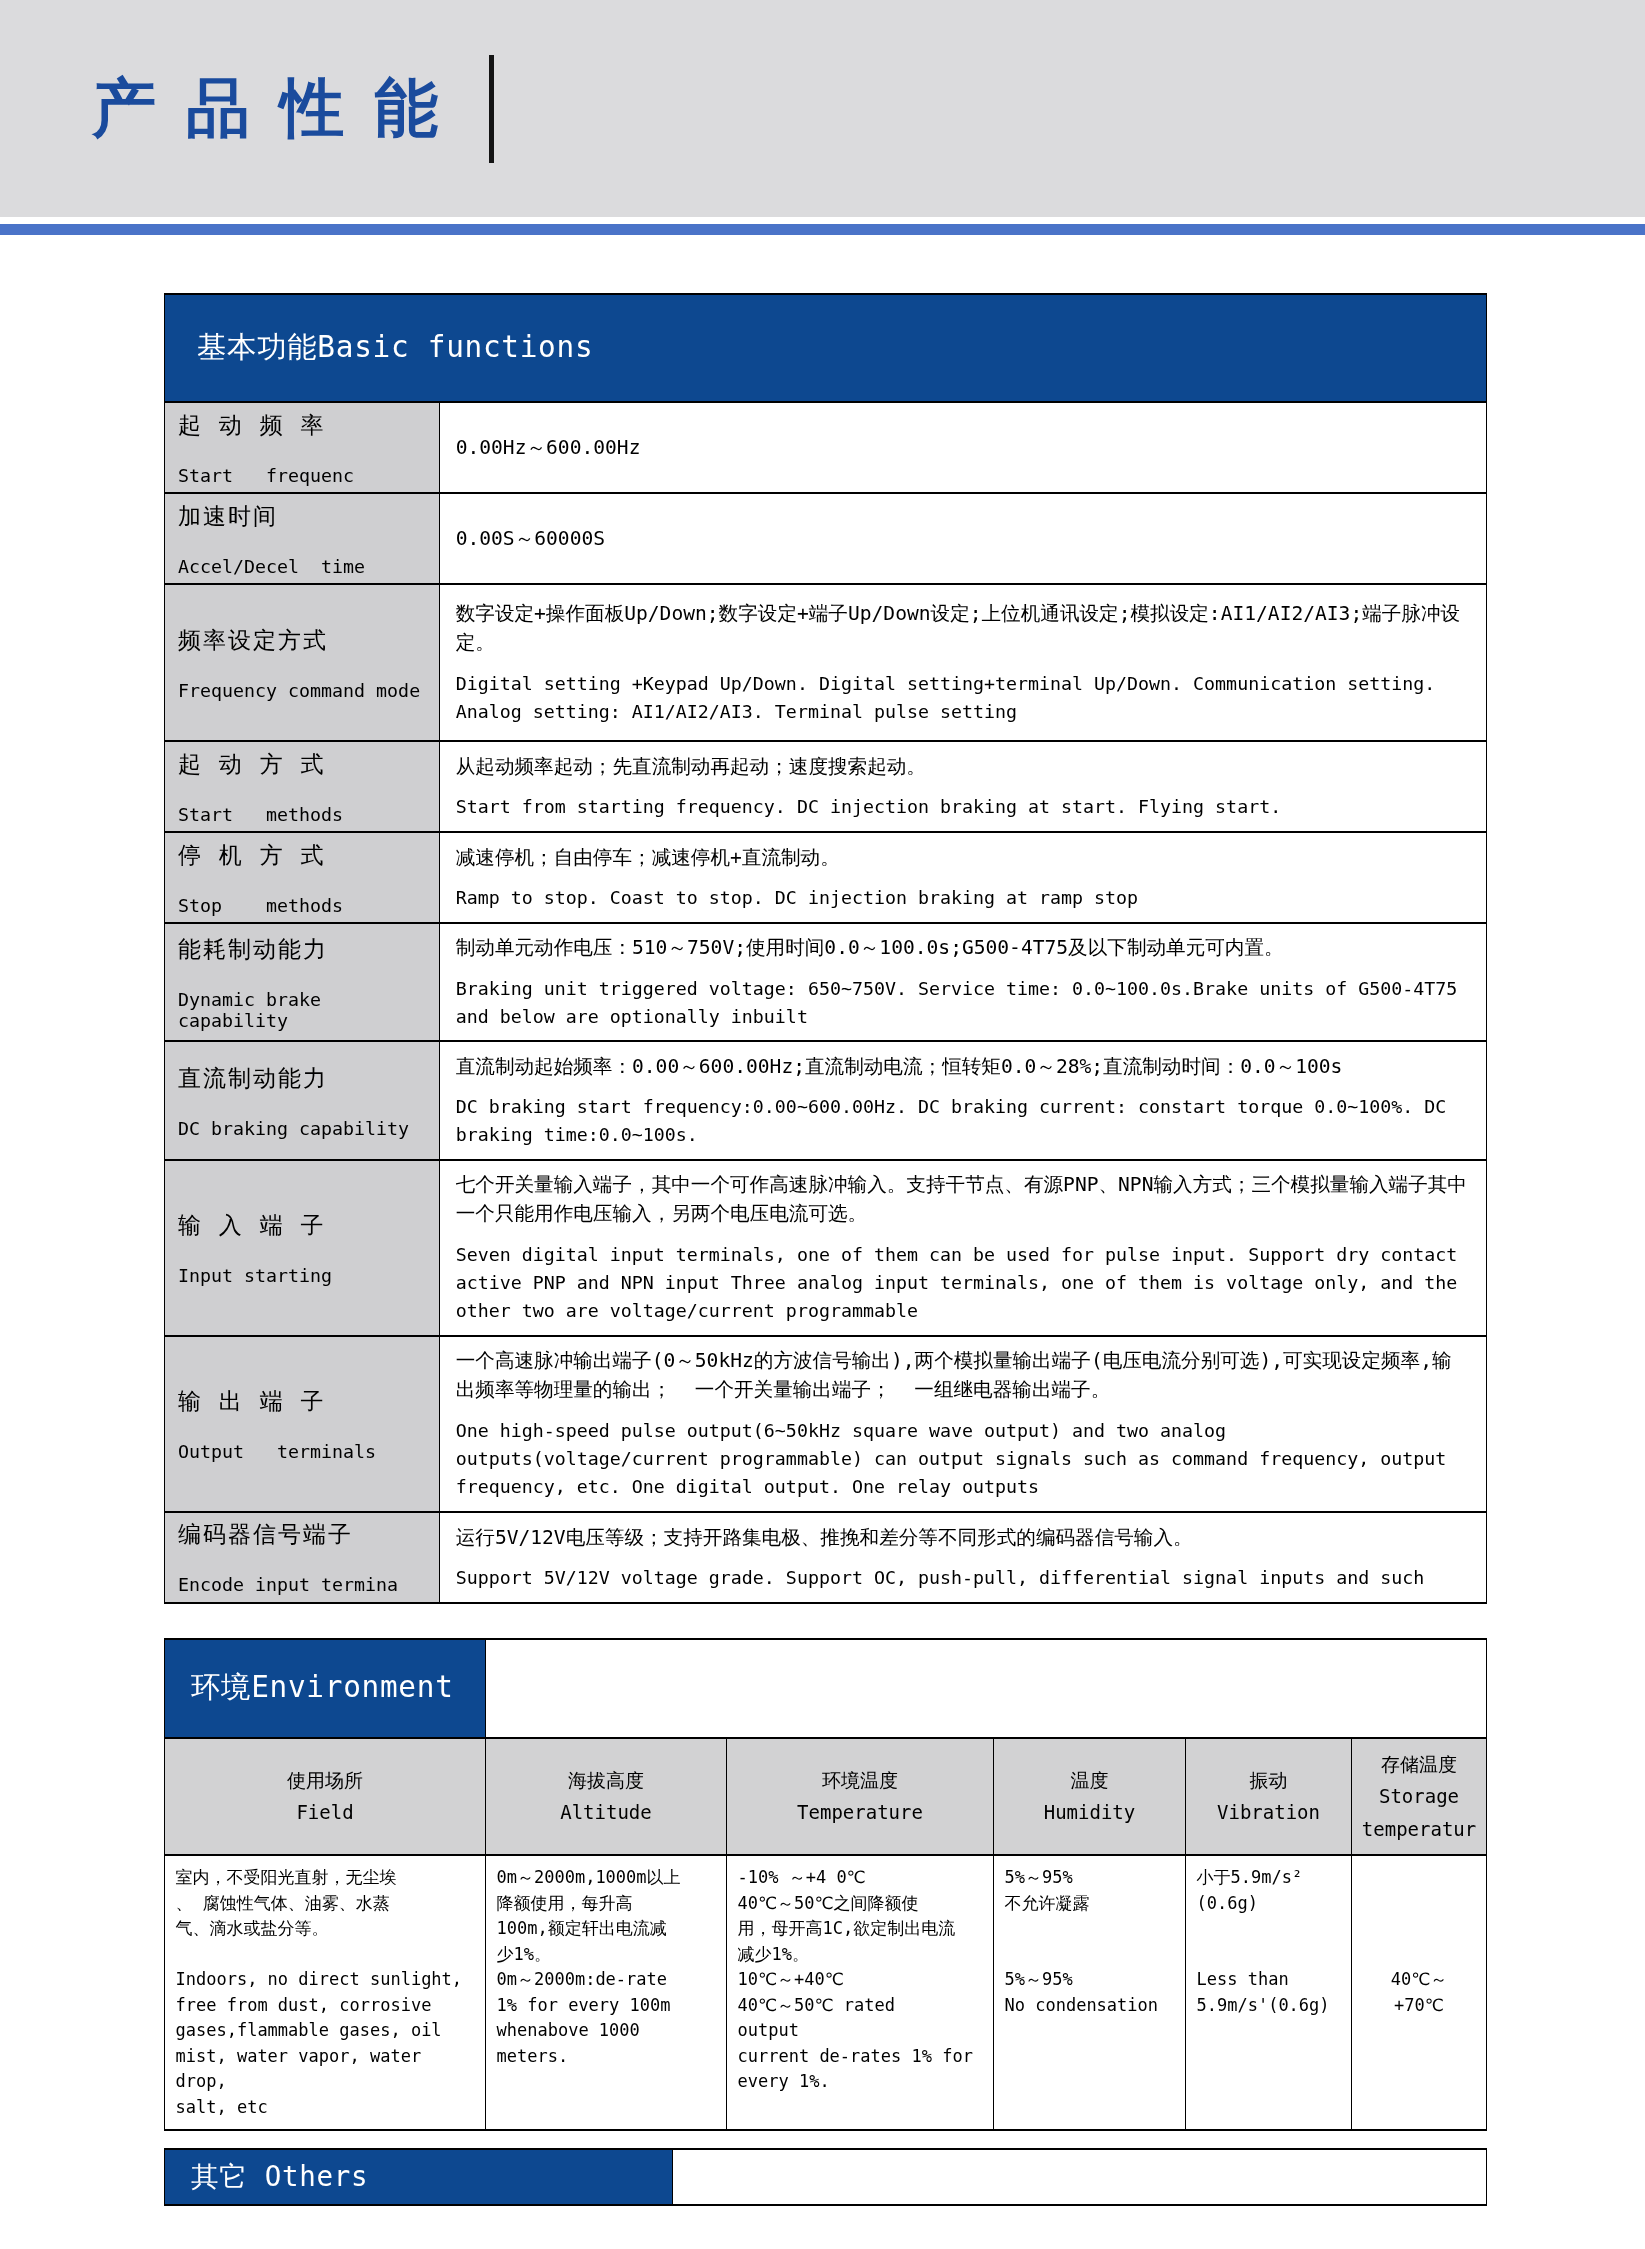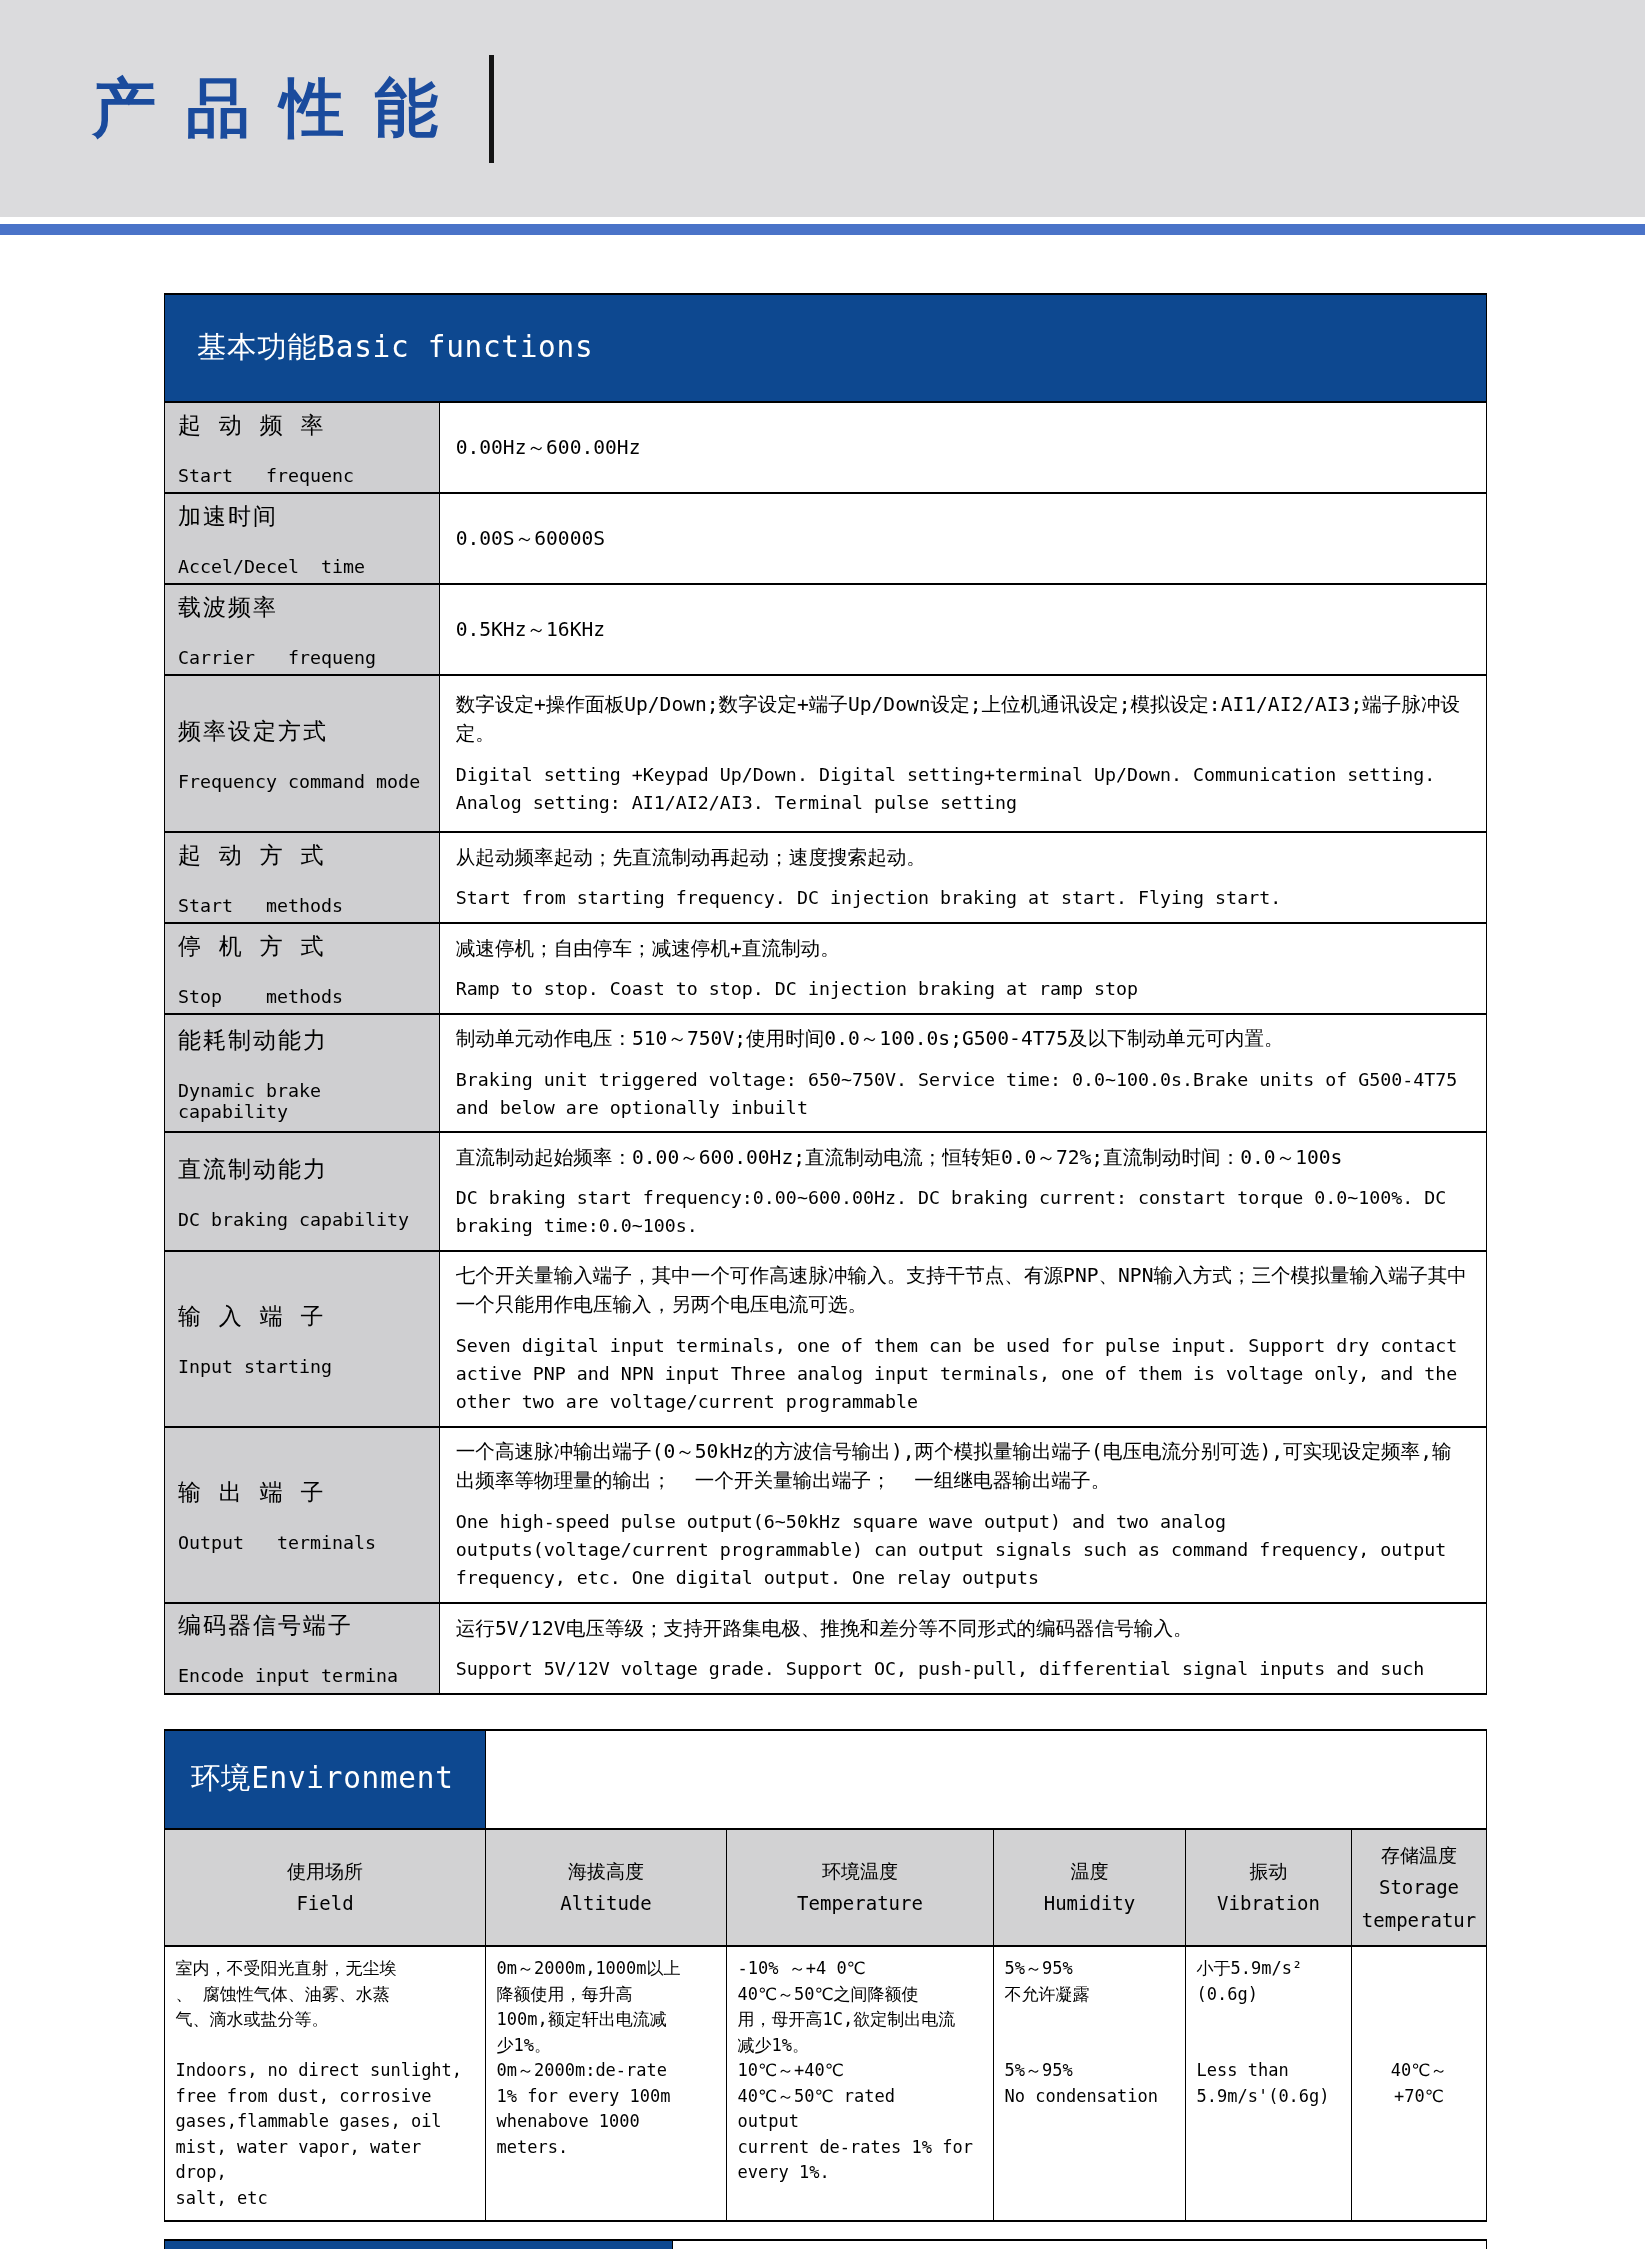--- a/index.html
+++ b/index.html
@@ -99,30 +99,20 @@
     <tr class="r-s">
       <td class="label">
         <span class="cn">加速时间</span>
         <span class="en">Accel/Decel  time</span>
       </td>
       <td class="val">
         <div class="vcn">0.00S～60000S</div>
 
       </td>
     </tr>
-    <tr class="r-s">
-      <td class="label">
-        <span class="cn">载波频率</span>
-        <span class="en">Carrier   frequeng</span>
-      </td>
-      <td class="val">
-        <div class="vcn">0.5KHz～16KHz</div>
-
-      </td>
-    </tr>
     <tr class="r-cmd">
       <td class="label">
         <span class="cn">频率设定方式</span>
         <span class="en">Frequency command mode</span>
       </td>
       <td class="val">
         <div class="vcn">数字设定+操作面板Up/Down;数字设定+端子Up/Down设定;上位机通讯设定;模拟设定:AI1/AI2/AI3;端子脉冲设定。</div>
         <div class="ven">Digital setting +Keypad Up/Down. Digital setting+terminal Up/Down. Communication setting. Analog setting: AI1/AI2/AI3. Terminal pulse setting</div>
       </td>
     </tr>
@@ -155,21 +145,21 @@
         <div class="vcn">制动单元动作电压：510～750V;使用时间0.0～100.0s;G500-4T75及以下制动单元可内置。</div>
         <div class="ven">Braking unit triggered voltage: 650~750V. Service time: 0.0~100.0s.Brake units of G500-4T75 and below are optionally inbuilt</div>
       </td>
     </tr>
     <tr class="r-l">
       <td class="label">
         <span class="cn">直流制动能力</span>
         <span class="en">DC braking capability</span>
       </td>
       <td class="val">
-        <div class="vcn">直流制动起始频率：0.00～600.00Hz;直流制动电流；恒转矩0.0～72%;直流制动时间：0.0～100s</div>
+        <div class="vcn">直流制动起始频率：0.00～600.00Hz;直流制动电流；恒转矩0.0～28%;直流制动时间：0.0～100s</div>
         <div class="ven">DC braking start frequency:0.00~600.00Hz. DC braking current: constart torque 0.0~100%. DC braking time:0.0~100s.</div>
       </td>
     </tr>
     <tr class="r-xl">
       <td class="label">
         <span class="cn">输 入 端 子</span>
         <span class="en">Input starting</span>
       </td>
       <td class="val">
         <div class="vcn">七个开关量输入端子，其中一个可作高速脉冲输入。支持干节点、有源PNP、NPN输入方式；三个模拟量输入端子其中一个只能用作电压输入，另两个电压电流可选。</div>

